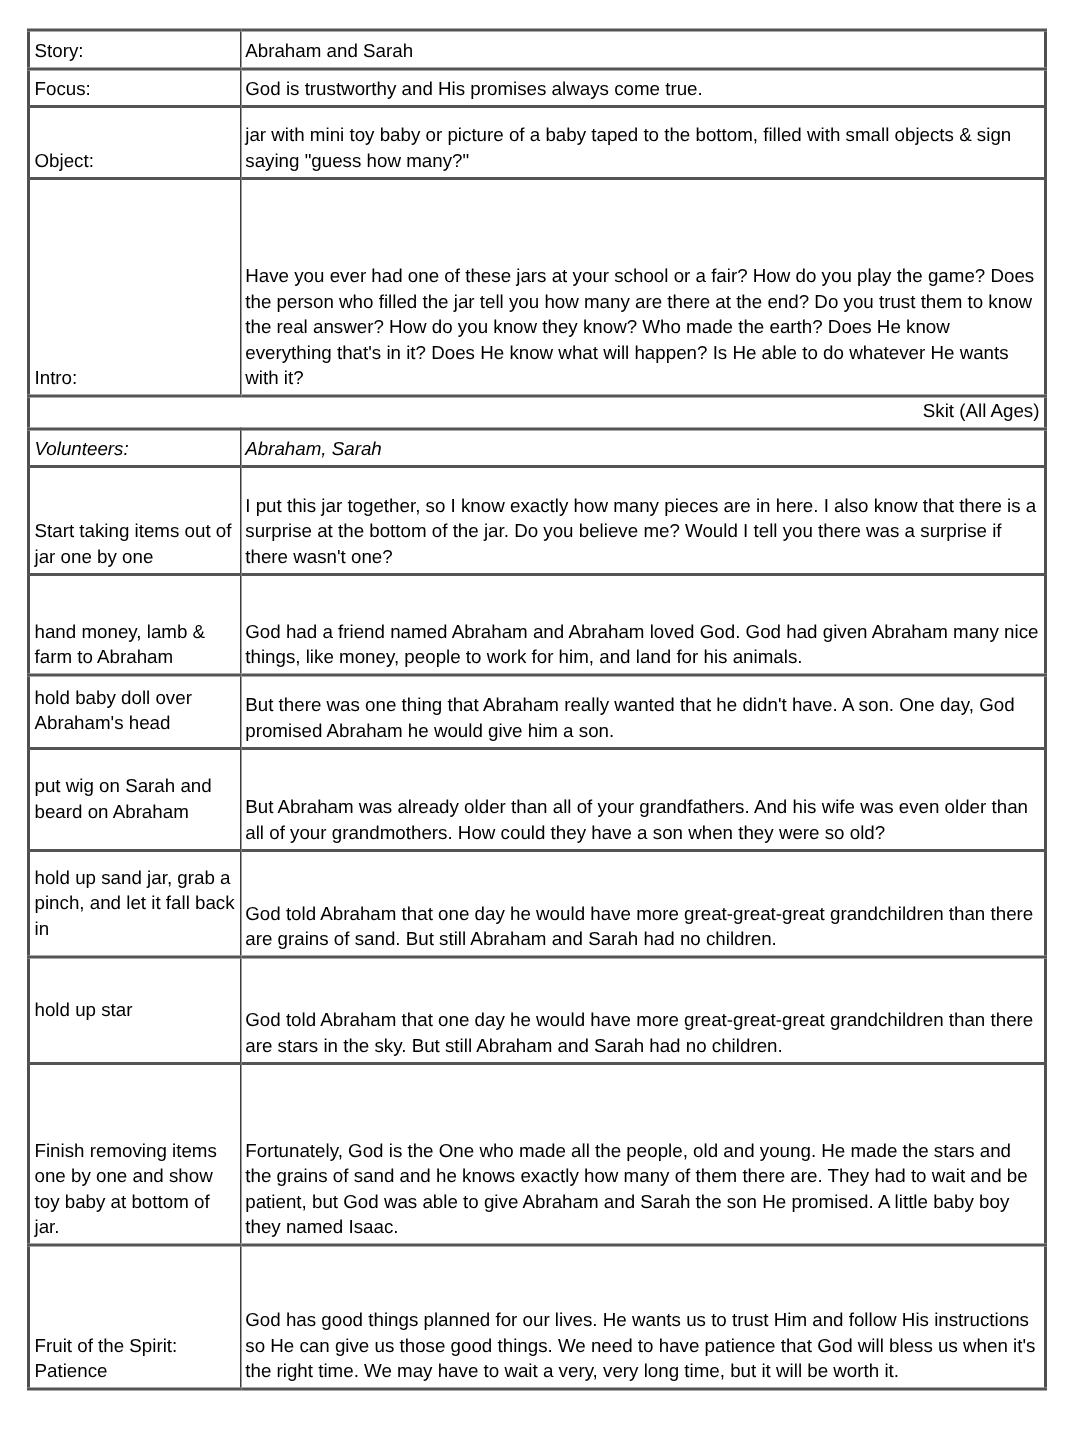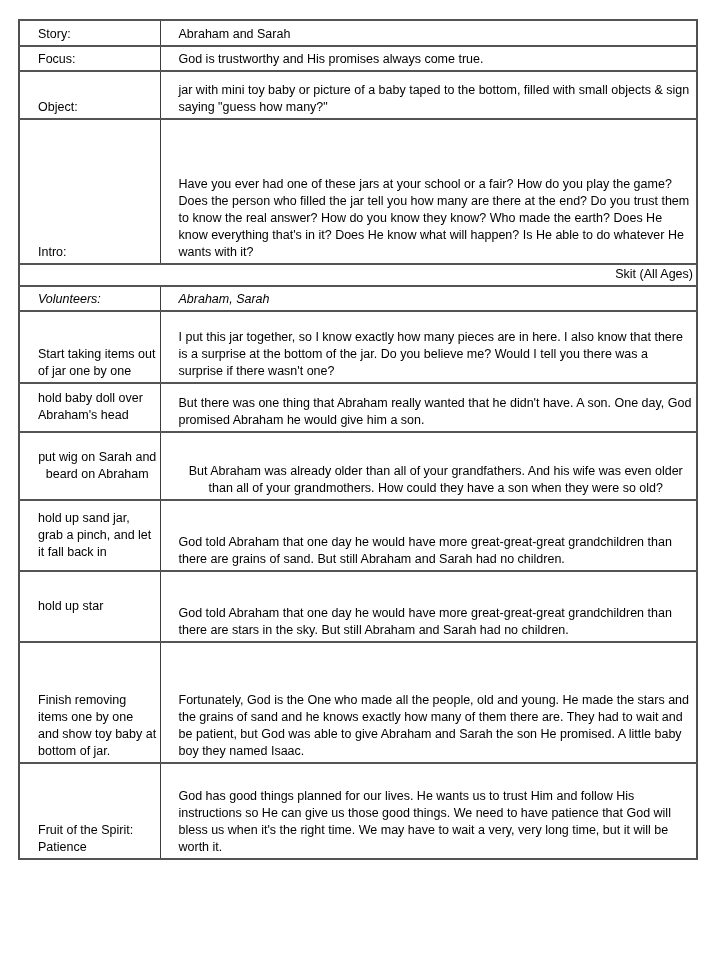--- a/index.html
+++ b/index.html
@@ -24,21 +24,21 @@
     top: 19px;
     width: 680px;
     border-collapse: collapse;
     table-layout: fixed;
     border: 2px solid #4f4f4f;
   }
   col.c-label { width: 141px; }
   td {
     border-top: 2px solid #545454;
     border-bottom: 2px solid #545454;
-    padding: 1px 3px 2px 18px;
+    padding: 1px 3px 2px 3px;
     vertical-align: bottom;
     word-wrap: break-word;
     overflow: hidden;
   }
   td.lbl {
     border-right: 1px solid #3c3c3c;
   }
   td.va-c { vertical-align: middle; }
   td.section {
     text-align: right;
@@ -49,21 +49,21 @@
   tr.h-story   td { height: 21px; }
   tr.h-focus   td { height: 20px; }
   tr.h-object  td { height: 43px; }
   tr.h-intro   td { height: 140px; margin-left: 45px; }
   tr.h-skit    td { height: 19px; }
   tr.h-vol     td { height: 20px; font-style: italic; }
   tr.h-props   td { height: 44px; }
   tr.h-start   td { height: 67px; }
   tr.h-hand    td { height: 62px; }
   tr.h-doll    td { height: 44px; }
-  tr.h-wig     td { height: 63px; text-align: center; }
+  tr.h-wig     td { height: 63px; }
   tr.h-sand    td { height: 66px; margin-top: 21px; }
   tr.h-star    td { height: 66px; }
   tr.h-finish  td { height: 116px; margin-left: 28px; }
   tr.h-fruit   td { height: 91px; }
 </style>
 </head>
 <body>
 
 <table class="lesson">
   <colgroup>
@@ -91,20 +91,24 @@
       <td class="section" colspan="2">Skit (All Ages)</td>
     </tr>
     <tr class="h-vol">
       <td class="lbl">Volunteers:</td>
       <td class="val">Abraham, Sarah</td>
     </tr>
     <tr class="h-start">
       <td class="lbl">Start taking items out of jar one by one</td>
       <td class="val">I put this jar together, so I know exactly how many pieces are in here. I also know that there is a surprise at the bottom of the jar. Do you believe me? Would I tell you there was a surprise if there wasn't one?</td>
     </tr>
+    <tr class="h-hand">
+      <td class="lbl">hand money, lamb &amp; farm to Abraham</td>
+      <td class="val">God had a friend named Abraham and Abraham loved God. God had given Abraham many nice things, like money, people to work for him, and land for his animals.</td>
+    </tr>
     <tr class="h-doll">
       <td class="lbl va-c">hold baby doll over Abraham's head</td>
       <td class="val">But there was one thing that Abraham really wanted that he didn't have. A son. One day, God promised Abraham he would give him a son.</td>
     </tr>
     <tr class="h-wig">
       <td class="lbl va-c">put wig on Sarah and beard on Abraham</td>
       <td class="val">But Abraham was already older than all of your grandfathers. And his wife was even older than all of your grandmothers. How could they have a son when they were so old?</td>
     </tr>
     <tr class="h-sand">
       <td class="lbl va-c">hold up sand jar, grab a pinch, and let it fall back in</td>

